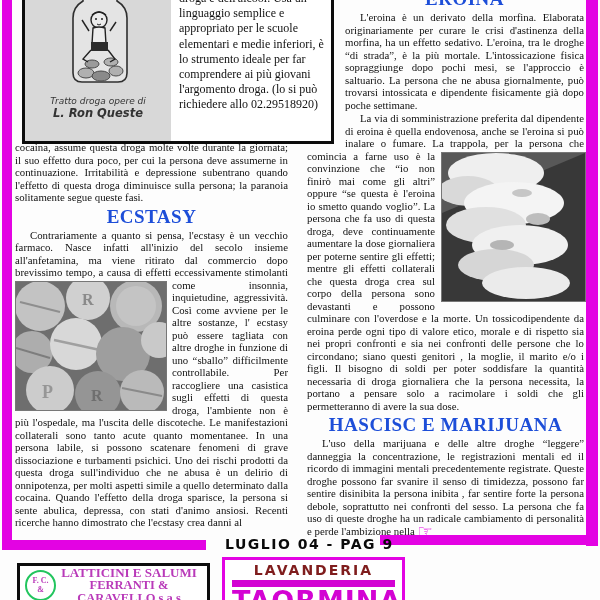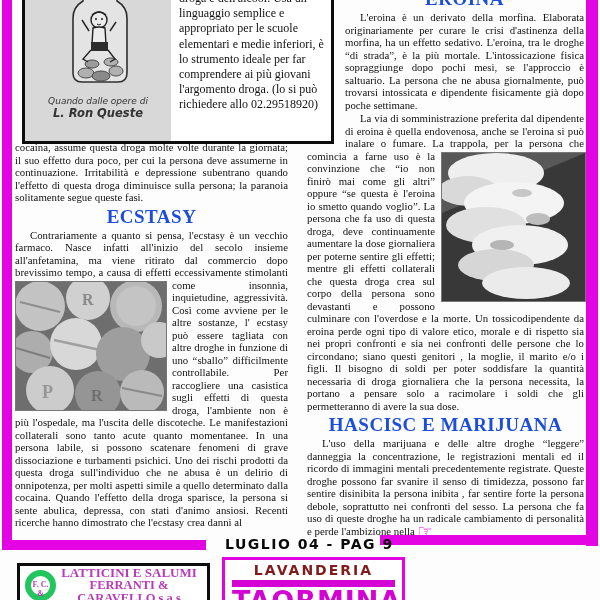--- a/index.html
+++ b/index.html
@@ -37,21 +37,21 @@
 
   
   .footer-text{position:absolute;left:225px;top:536px;width:160px;text-align:center;
                font-family:"DejaVu Sans",sans-serif;font-weight:900;font-size:14px;
                letter-spacing:1.5px;color:#0a0a0a;white-space:nowrap;}
 
   
   .ad{position:absolute;background:#fff;box-sizing:border-box;}
   .ad-dairy{left:17px;top:563px;width:193px;height:45px;border:3px solid #0c0c0c;
             display:flex;align-items:center;padding:2px 5px;}
-  .logo-circle{width:31px;height:31px;border:6px solid #22c55e;border-radius:50%;
+  .logo-circle{width:31px;height:31px;border:2px solid #22c55e;border-radius:50%;
                color:#b93ab9;text-align:center;font-weight:bold;flex:0 0 auto;
                font-size:8px;line-height:9px;padding-top:4px;box-sizing:border-box;}
   .dairy-lines{flex:1;text-align:center;color:#b93ab9;font-weight:bold;line-height:1.05;}
   .dairy1{font-size:13px;}
   .dairy2{font-size:12.5px;}
   .ad-laundry{left:222px;top:557px;width:183px;height:60px;border:3px solid #e303e3;
               text-align:center;padding-top:2px;}
   .laundry1{font-family:"DejaVu Sans",sans-serif;font-weight:900;font-size:14px;
             letter-spacing:2px;color:#7f1d1d;}
   .laundry2{margin:2px 7px 0 7px;border-top:7px solid #d303d3;color:#d303d3;
@@ -156,21 +156,21 @@
           <path d="M68 41 Q74 39 80 41 L81 57 L67 57 Z" fill="#ececec"></path>
           <path d="M66 63 L58 72 L63 75"></path>
           <path d="M83 63 L90 72 L85 75"></path>
         </g>
         <rect x="66" y="55" width="17" height="9" fill="#2c2c2c"></rect>
         <circle cx="71" cy="32" r="1" fill="#222"></circle>
         <circle cx="77" cy="32" r="1" fill="#222"></circle>
         <path d="M72 37 Q74 39 76 37" stroke="#222" fill="none"></path>
       </svg>
       <div class="jar-cap">
-        <div class="cap1">Quando dalle opere di</div>
+        <div class="cap1">Tratto droga opere di</div>
         <div class="cap2">L. Ron Queste</div>
       </div>
     </div>
     <div class="intro-text">droga e dell'alcool. Usa un linguaggio semplice e appropriato per le scuole elementari e medie inferiori, è lo strumento ideale per far comprendere ai più giovani l'argomento droga. (lo si può richiedere allo 02.29518920)</div>
   </div>
 
   <div class="footer-text">LUGLIO 04 - PAG 9</div>
 
   <div class="ad ad-dairy">
     <div class="logo-circle">

